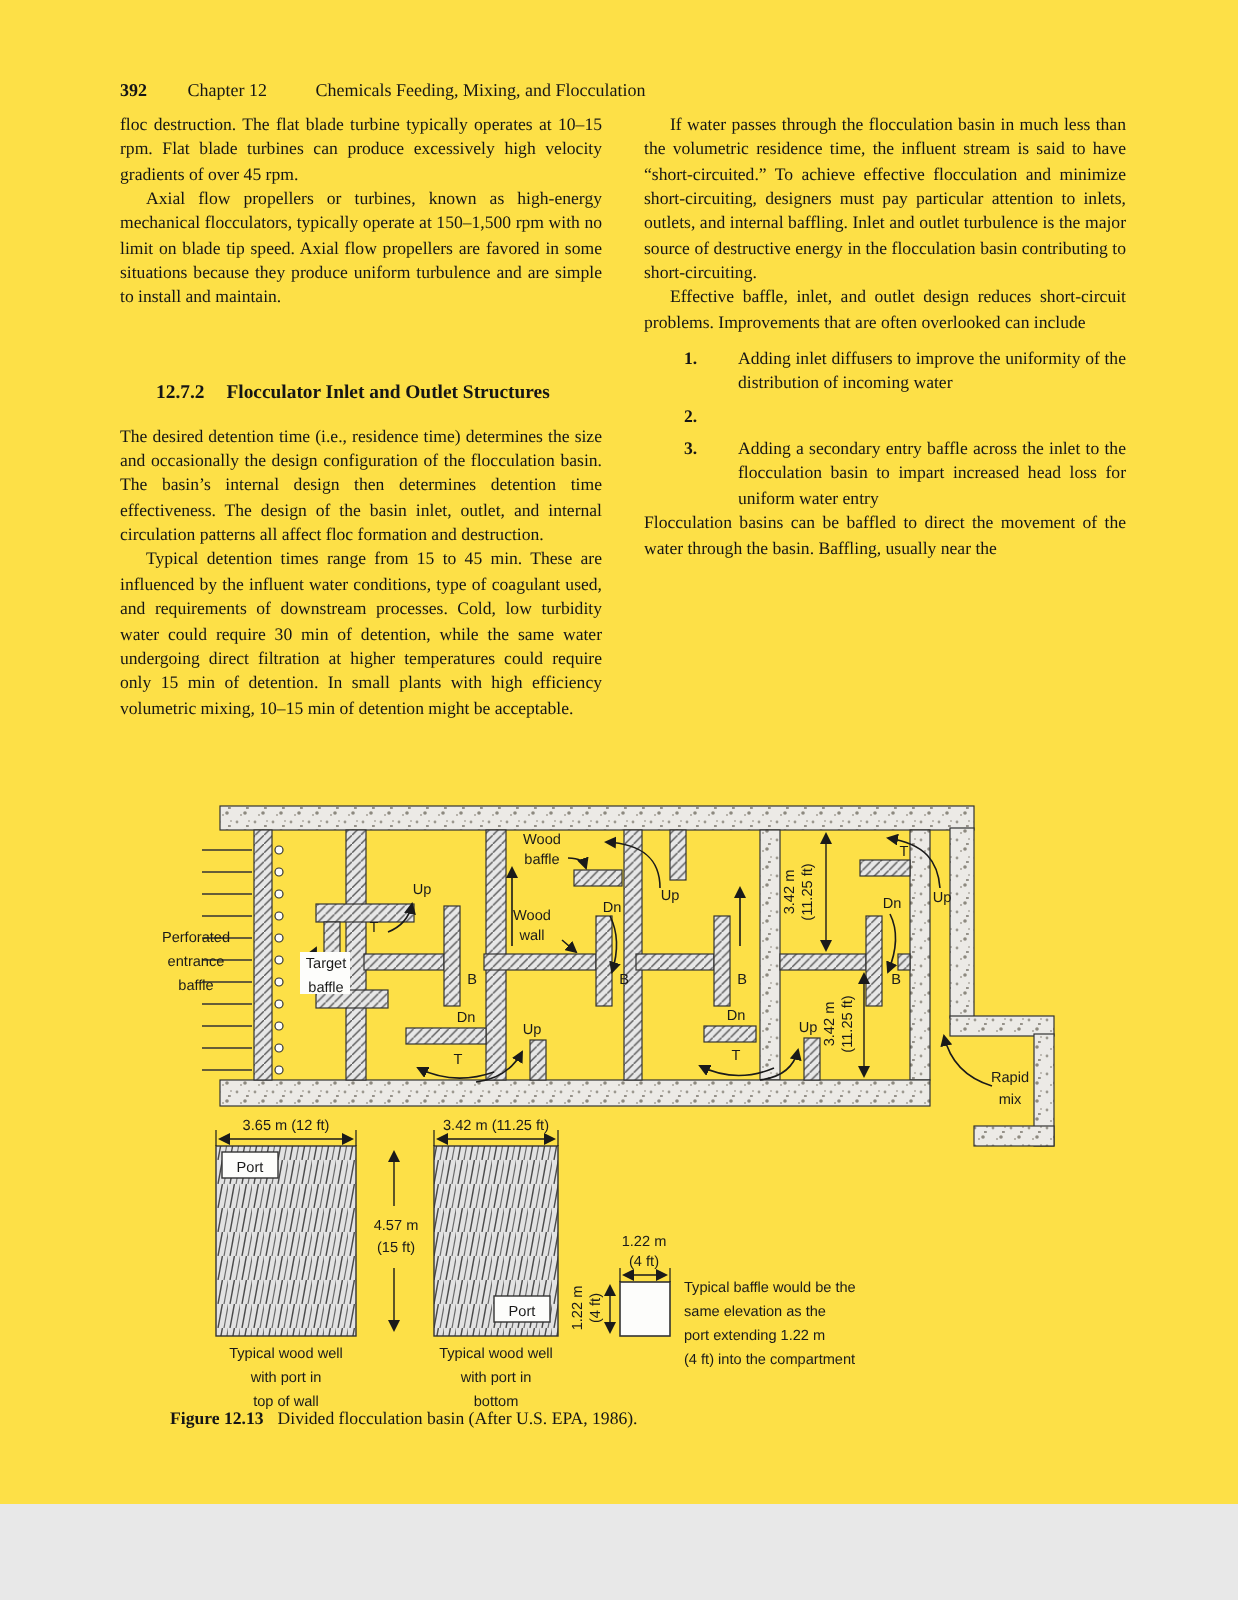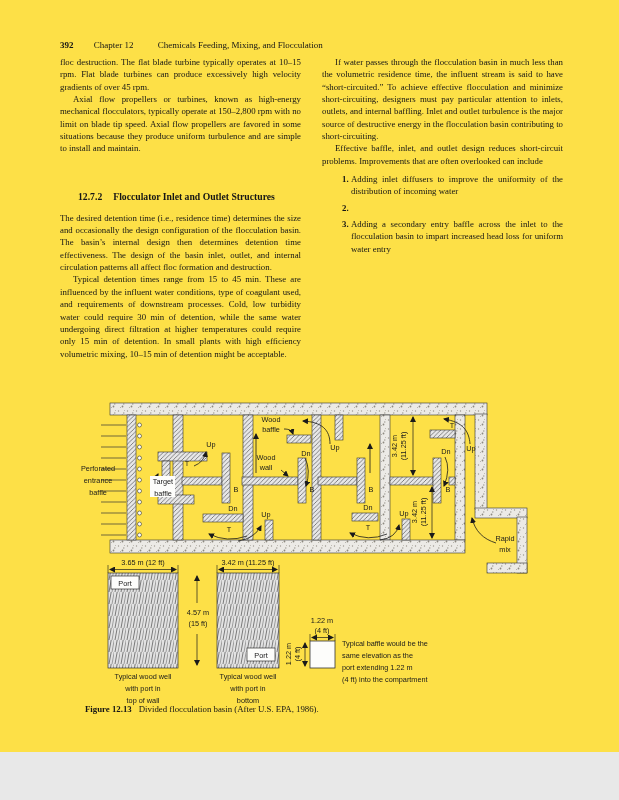--- a/index.html
+++ b/index.html
@@ -12,42 +12,42 @@
   .col{width:245px;font-size:8.8px;line-height:12.35px;text-align:justify;}
   .col p{margin:0;}
   p.ind{text-indent:13px;}
   h3.sect{font-size:9.7px;line-height:12px;margin:18px;text-align:left;font-weight:bold;}
   h3.sect .snum{margin-right:11px;}
   #h722{margin-top:36px;margin-bottom:9px;}
   #h723{margin-top:13px;margin-bottom:8px;}
   .list{margin-top:6px;}
   .li{display:flex;margin-top:4px;}
   .li .num{font-weight:bold;margin-left:20px;width:9px;flex:none;}
-  .li .litext{flex:1;text-align:justify;margin-left:0;}
+  .li .litext{flex:1;text-align:justify;margin-left:18px;}
   .mt{margin-top:10px;}
   .figwrap{position:absolute;top:400px;left:0;width:619px;height:306px;}
   .figcaption{position:absolute;top:704px;left:85px;font-size:8.8px;}
   .figcaption b{margin-right:7px;margin-top:21px;}
   svg text{font-family:"Liberation Sans",sans-serif;font-size:7.3px;fill:#1a1a1a;}
 </style>
 </head>
 <body>
 
 <div class="page">
 
   <div class="header">
     <span class="pgnum">392</span>
     <span class="chap">Chapter 12</span>
     <span class="chtitle">Chemicals Feeding, Mixing, and Flocculation</span>
   </div>
 
   <div class="columns">
     <div class="col">
       <p>floc destruction. The flat blade turbine typically operates at 10–15 rpm. Flat blade turbines can produce excessively high velocity gradients of over 45 rpm.</p>
-      <p class="ind">Axial flow propellers or turbines, known as high-energy mechanical flocculators, typically operate at 150–2,800 rpm with no limit on blade tip speed. Axial flow propellers are favored in some situations because they produce uniform turbulence and are simple to install and maintain.</p>
+      <p class="ind">Axial flow propellers or turbines, known as high-energy mechanical flocculators, typically operate at 150–1,500 rpm with no limit on blade tip speed. Axial flow propellers are favored in some situations because they produce uniform turbulence and are simple to install and maintain.</p>
       <h3 class="sect" id="h722">
         <span class="snum">12.7.2</span><span>Flocculator Inlet and Outlet Structures</span>
       </h3>
       <p>The desired detention time (i.e., residence time) determines the size and occasionally the design configuration of the flocculation basin. The basin’s internal design then determines detention time effectiveness. The design of the basin inlet, outlet, and internal circulation patterns all affect floc formation and destruction.</p>
       <p class="ind">Typical detention times range from 15 to 45 min. These are influenced by the influent water conditions, type of coagulant used, and requirements of downstream processes. Cold, low turbidity water could require 30 min of detention, while the same water undergoing direct filtration at higher temperatures could require only 15 min of detention. In small plants with high efficiency volumetric mixing, 10–15 min of detention might be acceptable.</p>
     </div>
     <div class="col">
       <p class="ind">If water passes through the flocculation basin in much less than the volumetric residence time, the influent stream is said to have “short-circuited.” To achieve effective flocculation and minimize short-circuiting, designers must pay particular attention to inlets, outlets, and internal baffling. Inlet and outlet turbulence is the major source of destructive energy in the flocculation basin contributing to short-circuiting.</p>
       <p class="ind">Effective baffle, inlet, and outlet design reduces short-circuit problems. Improvements that are often overlooked can include</p>
       <div class="list">
@@ -56,20 +56,21 @@
           <span class="litext">Adding inlet diffusers to improve the uniformity of the distribution of incoming water</span>
         </div>
         <div class="li">
           <span class="num">2.</span>
         </div>
         <div class="li">
           <span class="num">3.</span>
           <span class="litext">Adding a secondary entry baffle across the inlet to the flocculation basin to impart increased head loss for uniform water entry</span>
         </div>
       </div>
+      <p>Flocculation basins can be baffled to direct the movement of the water through the basin. Baffling, usually near the</p>
     </div>
   </div>
 
   <div class="figwrap">
   <svg width="619" height="306" viewBox="0 0 619 306">
     <defs>
       <marker id="arr" markerWidth="6" markerHeight="6" refX="5" refY="3" orient="auto-start-reverse" markerUnits="userSpaceOnUse">
         <path d="M0,0 L6,3 L0,6 z" fill="#1a1a1a"></path>
       </marker>
       <pattern id="hatch" patternUnits="userSpaceOnUse" width="4.4" height="4.4">

